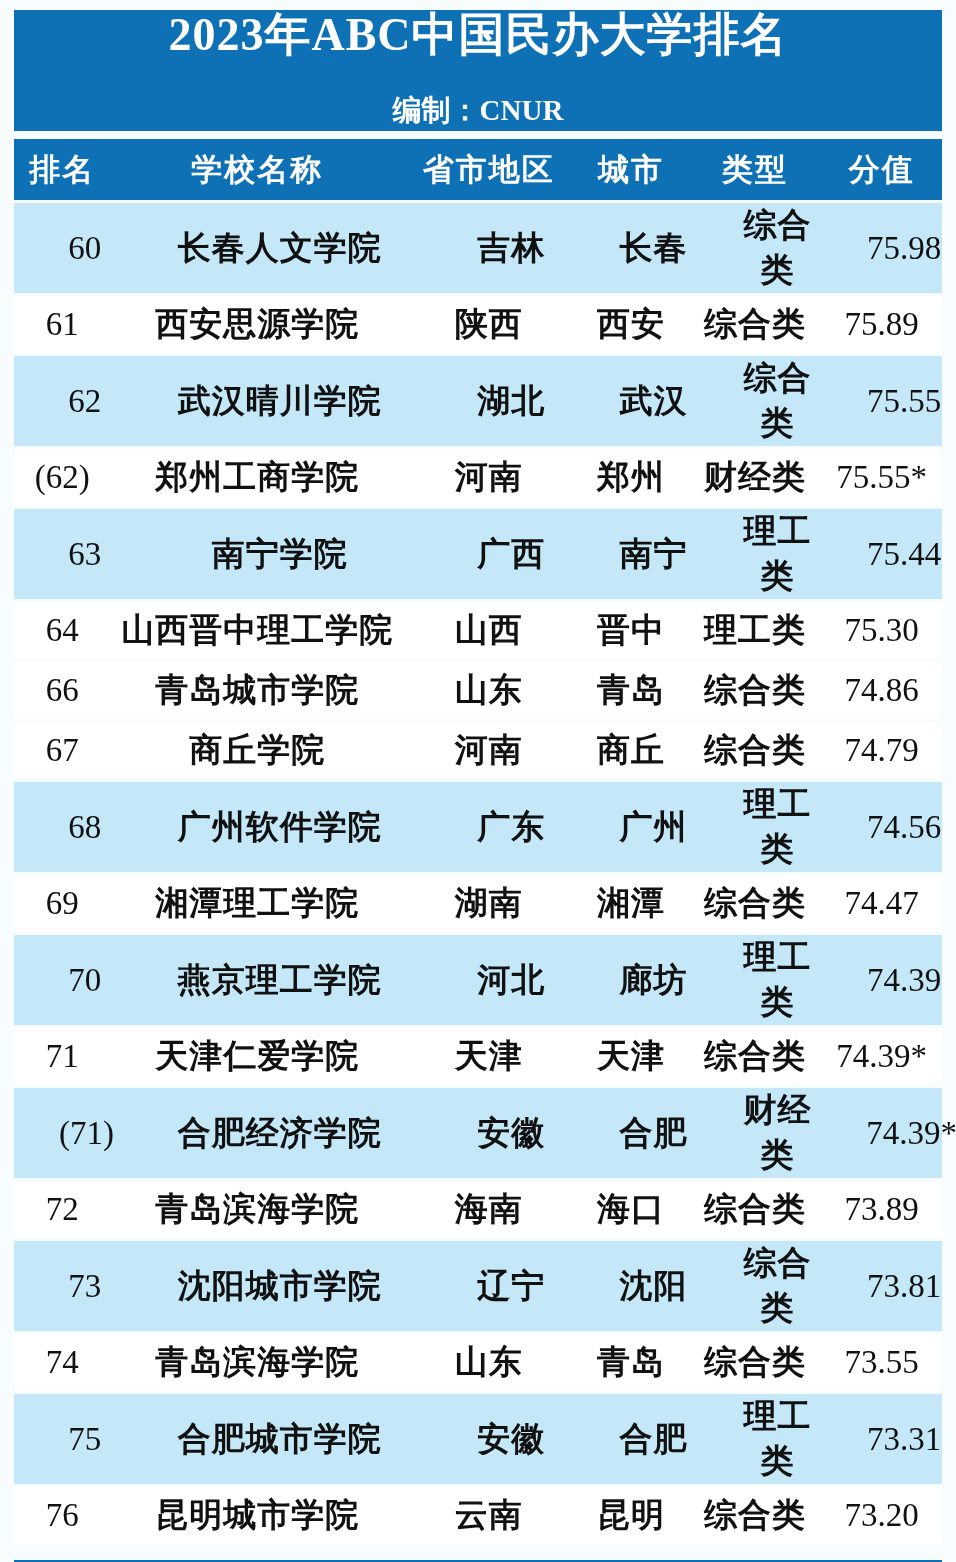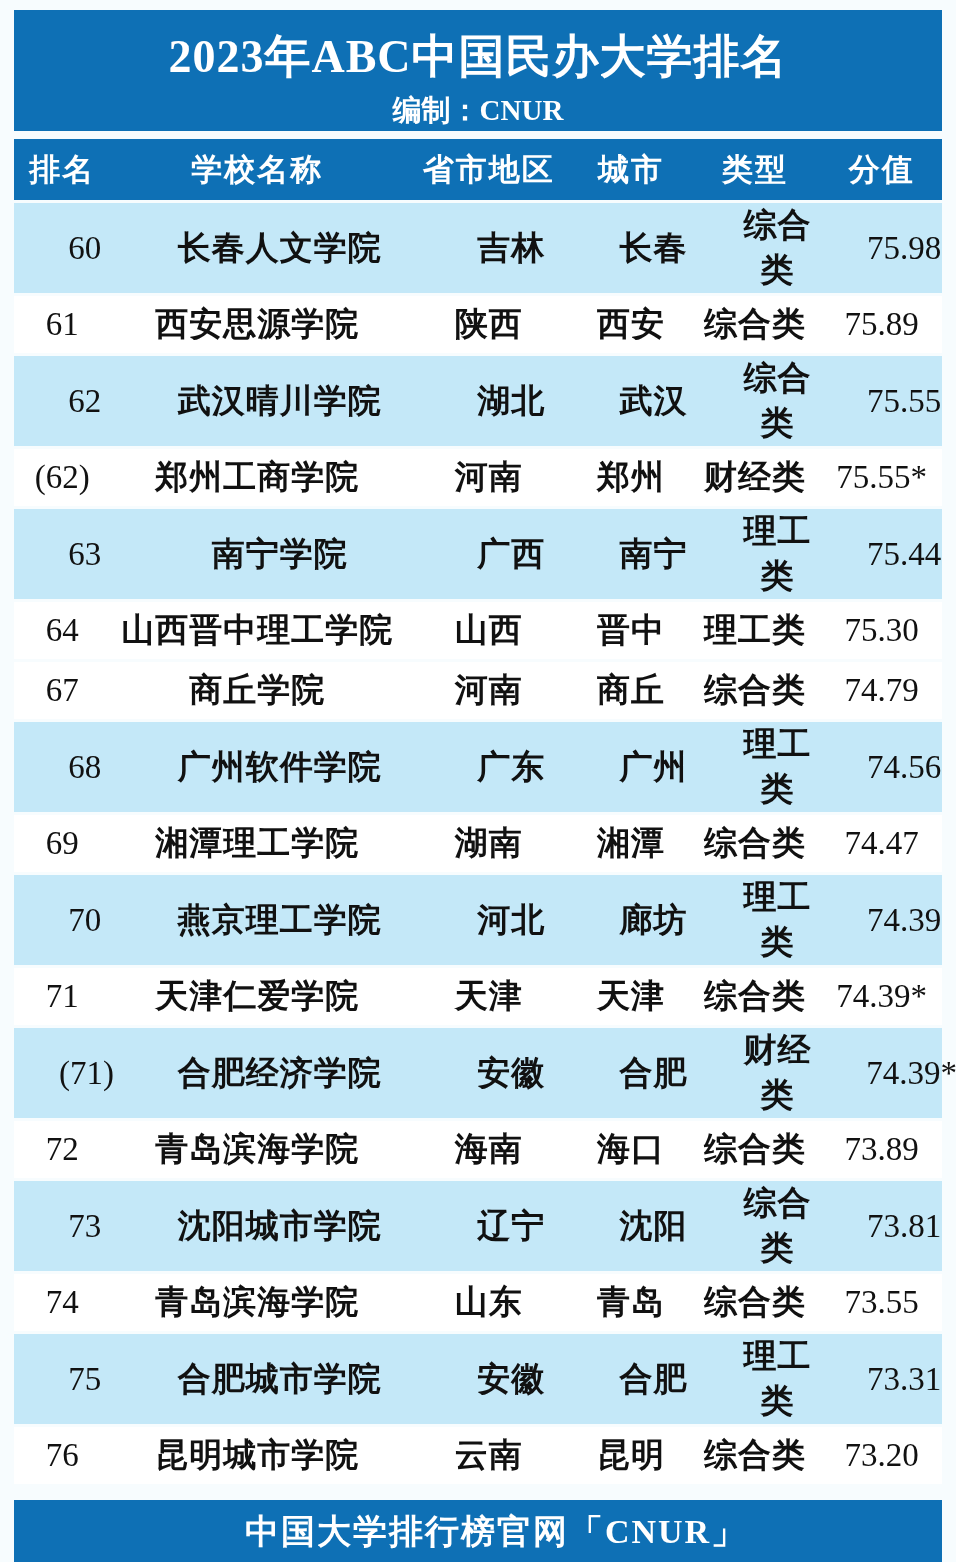--- a/index.html
+++ b/index.html
@@ -22,21 +22,21 @@
     overflow: hidden;
   }
   .page {
     padding: 10px 14px 0 14px;
   }
   .title-block {
     background: var(--primary-blue);
     height: 121px;
     display: flex;
     flex-direction: column;
-    justify-content: flex-end;
+    justify-content: space-between;
     align-items: center;
     color: #ffffff;
     margin-bottom: 8px;
   }
   .title {
     font-size: 46px;
     font-weight: bold;
     letter-spacing: 1px;
     line-height: 1.1;
   }
@@ -169,20 +169,28 @@
   </tr>
         <tr>
     <td class="cell-rank">64</td>
     <td class="cell-school">山西晋中理工学院</td>
     <td class="cell-province">山西</td>
     <td class="cell-city">晋中</td>
     <td class="cell-type">理工类</td>
     <td class="cell-score">75.30</td>
   </tr>
         <tr>
+    <td class="cell-rank">66</td>
+    <td class="cell-school">青岛城市学院</td>
+    <td class="cell-province">山东</td>
+    <td class="cell-city">青岛</td>
+    <td class="cell-type">综合类</td>
+    <td class="cell-score">74.86</td>
+  </tr>
+        <tr>
     <td class="cell-rank">67</td>
     <td class="cell-school">商丘学院</td>
     <td class="cell-province">河南</td>
     <td class="cell-city">商丘</td>
     <td class="cell-type">综合类</td>
     <td class="cell-score">74.79</td>
   </tr>
         <tr class="alt">
     <td class="cell-rank">68</td>
     <td class="cell-school">广州软件学院</td>

